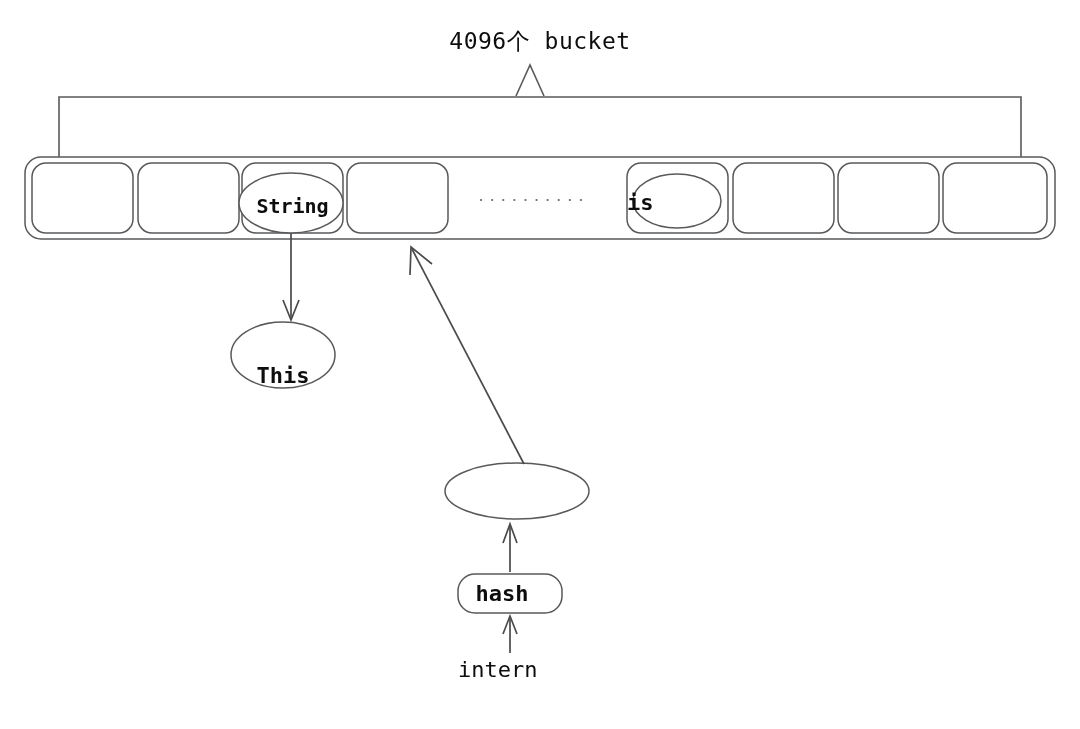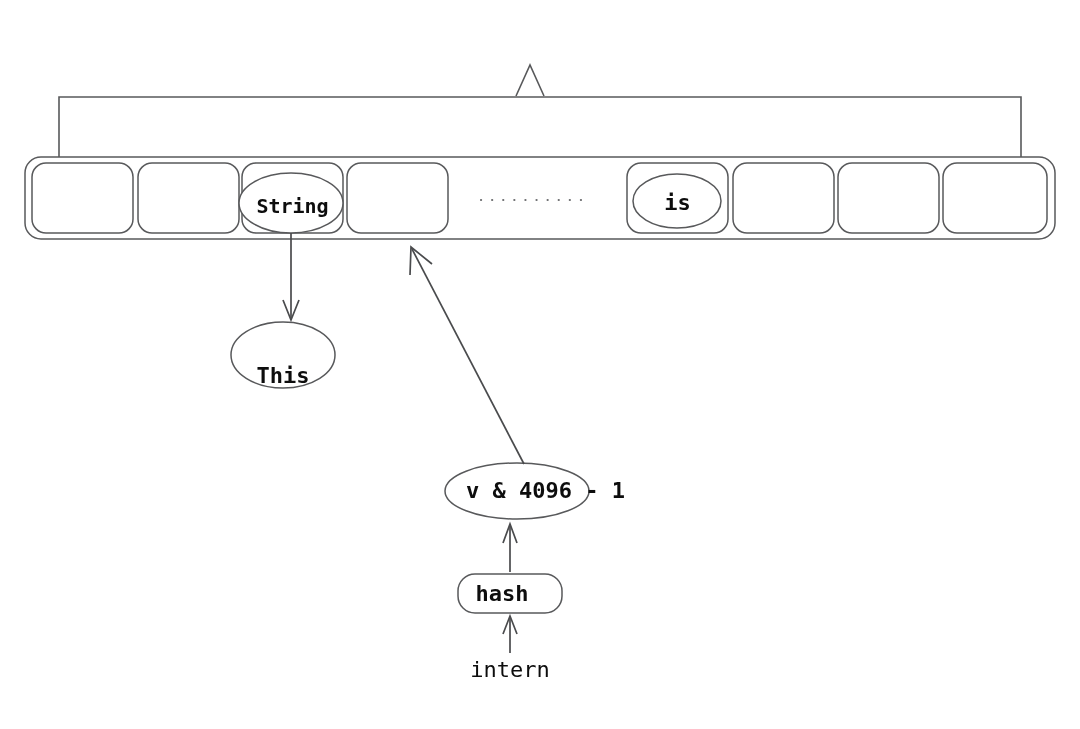--- a/index.html
+++ b/index.html
@@ -121,26 +121,26 @@
       <path class="stroke-dark" d="M 510,572 L 510,526"></path>
       <path class="stroke-dark" d="M 503,543 L 510,524 L 517,543"></path>
     </g>
 
     <g>
       <path class="stroke-dark" d="M 510,653 L 510,618"></path>
       <path class="stroke-dark" d="M 503,634 L 510,616 L 517,634"></path>
     </g>
   </svg>
 
+  <div class="txt title-text" style="left:0; top:30px; width:1080px; text-align:center;">4096个 bucket</div>
 
   <div class="txt cell-label" style="left:242px; top:196px; width:101px; text-align:center;">String</div>
 
-  <div class="txt big-label" style="left:627px; top:192px; width:101px; text-align:center;">is</div>
+  <div class="txt big-label" style="left:627px; top:192px; width:101px; ">is</div>
 
   <div class="txt big-label" style="left:231px; top:344px; width:104px; text-align:center;margin-top:21px;">This</div>
 
-  <div class="txt big-label" style="left:466px; top:480px; text-align:left;">v &amp; 4096 - 1</div>
 
   <div class="txt big-label" style="left:458px; top:583px; width:88px; text-align:center;">hash</div>
 
-  <div class="txt plain-label" style="left:458px; top:659px; width:104px; text-align:center;">intern</div>
+  <div class="txt plain-label" style="left:458px; top:659px; width:104px; ">intern</div>
 
 </div>
 
 </body></html>

